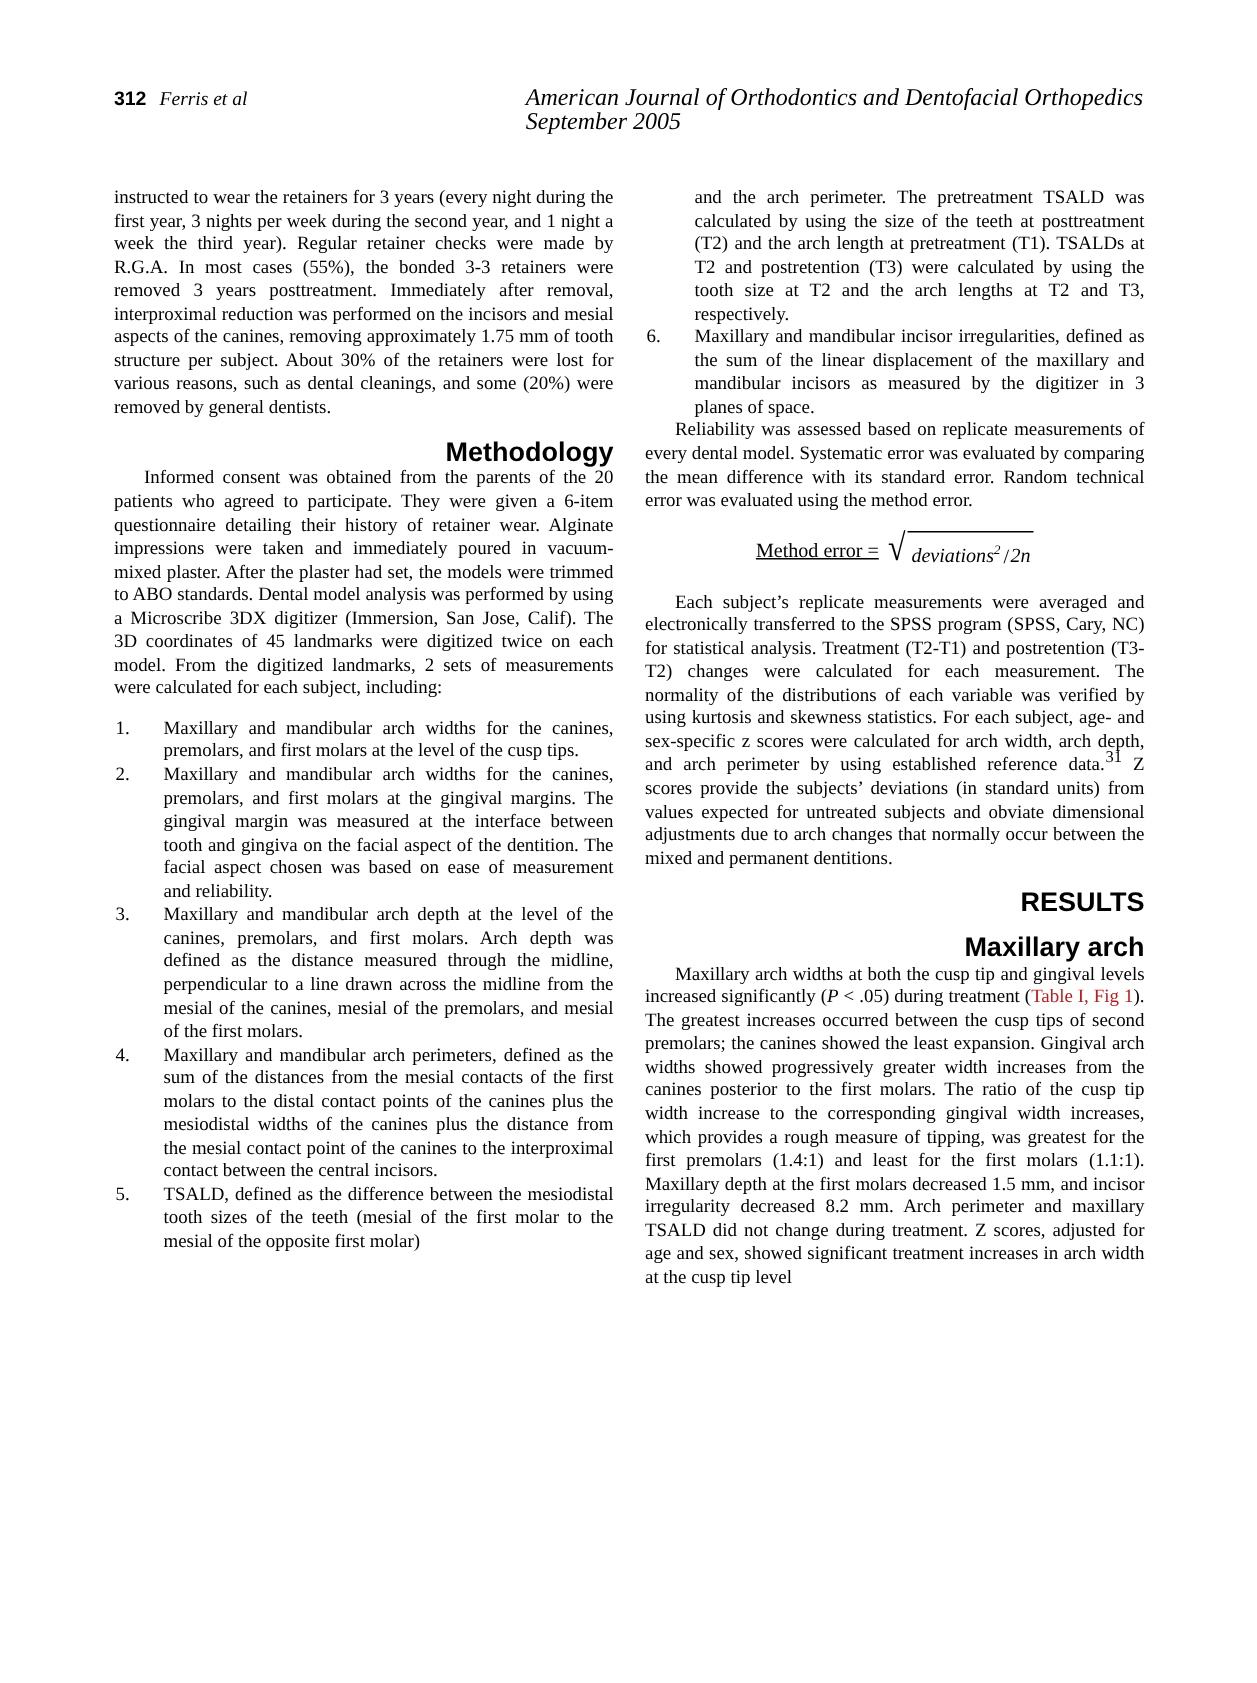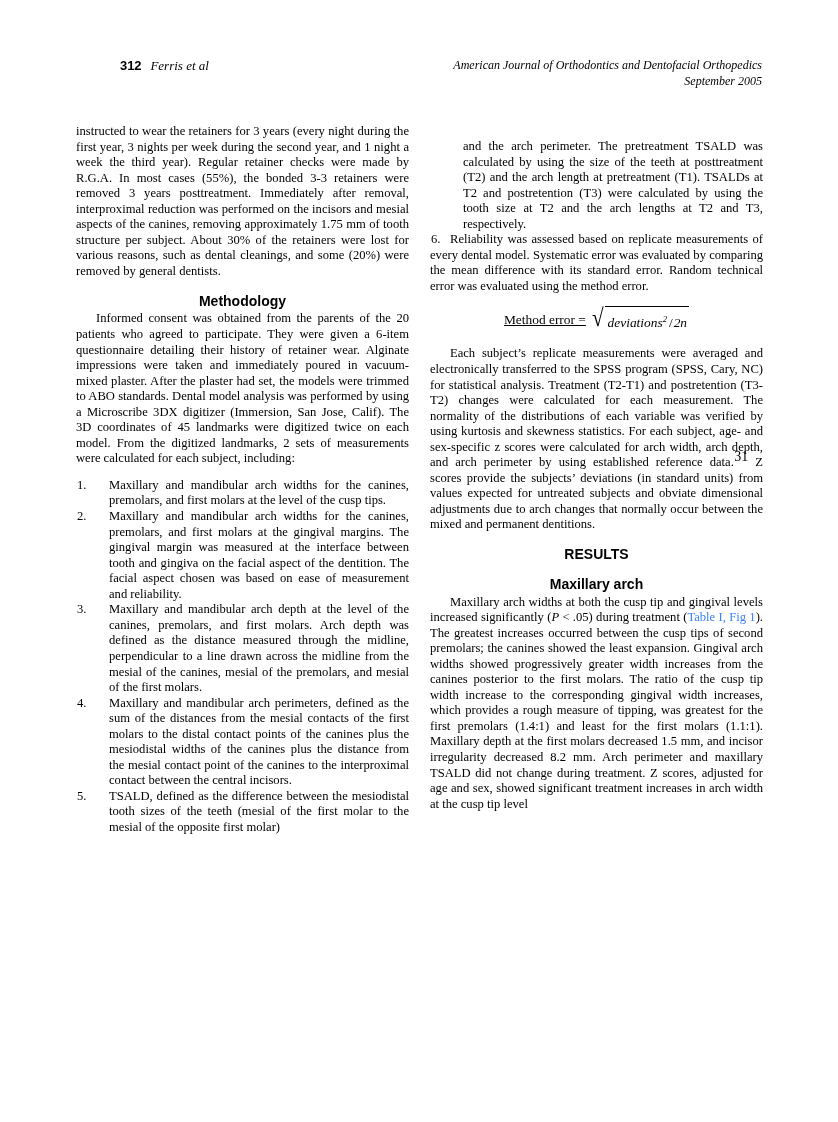--- a/index.html
+++ b/index.html
@@ -24,37 +24,35 @@
     top: 58px;
     width: 686px;
     display: flex;
     justify-content: space-between;
     align-items: flex-start;
   }
   .rh-left {
     font-size: 12.5px;
     line-height: 15px;
     white-space: nowrap;
-    margin-left: 44px;
   }
   .rh-pageno {
     font-family: "Liberation Sans", "DejaVu Sans", sans-serif;
     font-weight: bold;
     font-size: 13px;
     letter-spacing: -0.1px;
   }
   .rh-authors {
     font-style: italic;
     font-size: 13px;
     margin-left: 9px;
   }
   .rh-right {
-    text-align: right;
-    font-style: italic;
-    font-size: 12px;
+    font-style: italic;
+    font-size: 16px;
     line-height: 15.5px;
   }
 
   
   .col {
     position: absolute;
     top: 124px;
     width: 333px;
     font-size: 12.6px;
     line-height: 15.55px;
@@ -68,35 +66,35 @@
   p.body {
     margin: 0;
     text-indent: 20px;
     text-align: justify;
   }
   p.body.noindent { text-indent: 0; }
 
   h3.section {
     font-family: "Liberation Sans", "DejaVu Sans", sans-serif;
     font-weight: bold;
-    font-size: 14px;
+    font-size: 18px;
     line-height: 14px;
     margin: 14.5px 0 3.5px 0;
-    text-align: center;
+    text-align: right;
   }
   h3.section.tight { margin-top: 14px; margin-bottom: 0px; }
   h3.section.sub   { margin-top: 16px; margin-bottom: 3.5px; }
 
   
   ol.numlist {
     margin: 11px 0 0 0;
     padding: 0;
     list-style: none;
   }
-  ol.numlist.cont { margin-top: 15px; }
+  ol.numlist.cont { margin-top: 0; }
   ol.numlist li {
     position: relative;
     padding-left: 33px;
     margin: 0;
     text-align: justify;
   }
   ol.numlist li > .num {
     position: absolute;
     left: 1px;
     top: 0;
@@ -135,28 +133,28 @@
     top: -1px;
   }
   .radical .radicand sup {
     font-size: 8.6px;
     vertical-align: super;
     font-style: italic;
   }
   .radical .radicand .sl { font-style: normal; padding: 0 1px 0 2px; }
 
   sup.ref {
-    font-size: 14px;
+    font-size: 11px;
     vertical-align: super;
     line-height: 0;
     padding-left: 0.5px;
   }
 
   a.xref {
-    color: #3b82f6;
+    color: #b91c1c;
     text-decoration: none;
   }
   .ital { font-style: italic; }
 </style>
 </head>
 <body>
 
 <div class="page">
 
   <div class="running-head">
@@ -202,20 +200,21 @@
   </div>
 
   <div class="col col-right">
 
     <ol class="numlist cont">
       <li>
         <span>and the arch perimeter. The pretreatment TSALD was calculated by using the size of the teeth at posttreatment (T2) and the arch length at pretreatment (T1). TSALDs at T2 and postretention (T3) were calculated by using the tooth size at T2 and the arch lengths at T2 and T3, respectively.</span>
       </li>
       <li>
         <span class="num">6.</span>
+        <span>Maxillary and mandibular incisor irregularities, defined as the sum of the linear displacement of the maxillary and mandibular incisors as measured by the digitizer in 3 planes of space.</span>
       </li>
     </ol>
 
 
     <p class="body">Reliability was assessed based on replicate measurements of every dental model. Systematic error was evaluated by comparing the mean difference with its standard error. Random technical error was evaluated using the method error.</p>
 
     <div class="formula">
       <span class="lhs">Method error =</span><span class="radical">
           <span class="sign">√</span>
           <span class="radicand"><span>deviations</span><sup>2</sup><span class="sl">/</span><span class="ital">2n</span></span>

